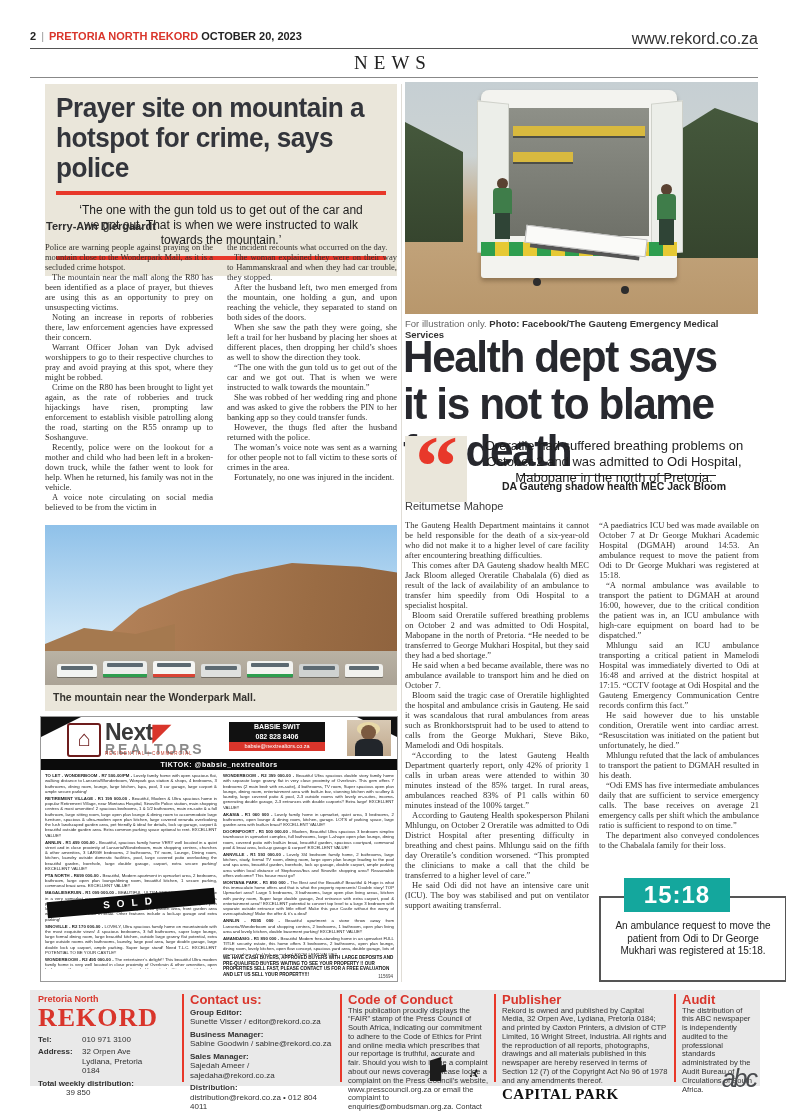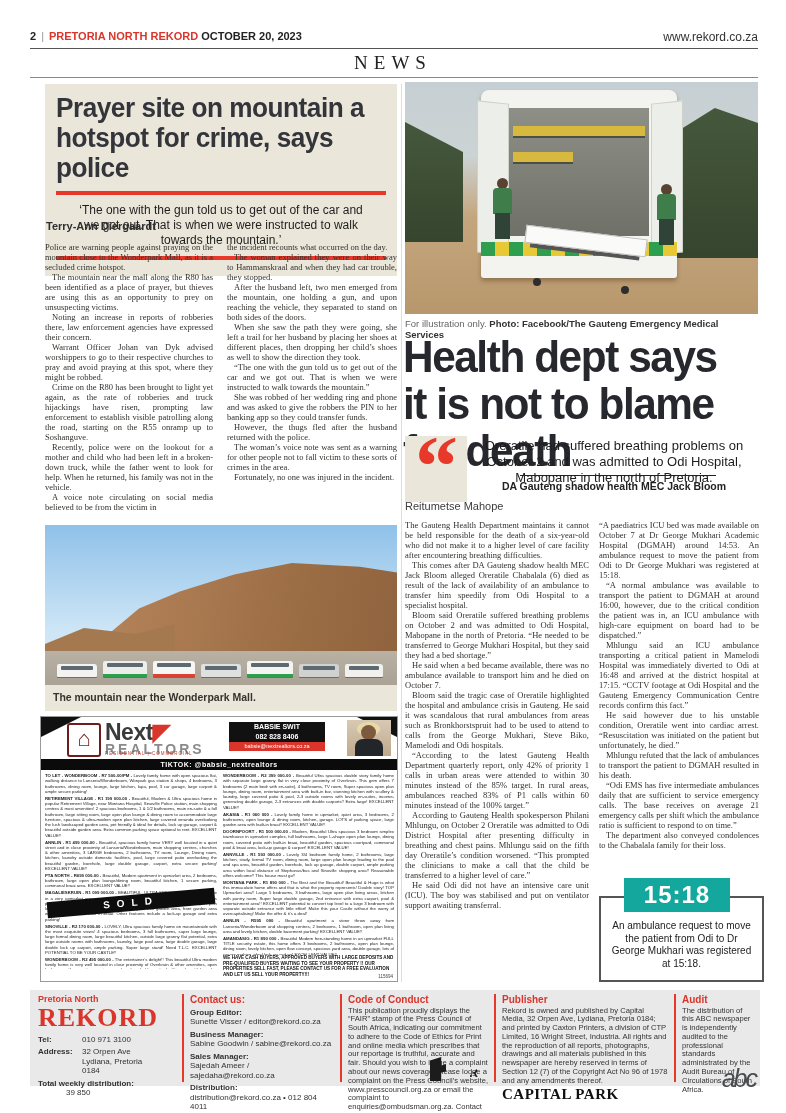--- a/index.html
+++ b/index.html
@@ -4,21 +4,21 @@
 <style>
   html,body{margin:0;padding:0;background:#fff;}
   .page{position:relative;width:786px;height:1113px;background:#fff;overflow:hidden;
         font-family:"Liberation Sans",sans-serif;color:#2c2c2c;}
   .abs{position:absolute;}
 
   
   .hdr{top:30px;left:30px;right:28px;height:16px;font-size:11px;font-weight:bold;color:#222;}
   .hdr .red{color:#d9352b;}
   .hdr .sep{color:#999;font-weight:normal;padding:0 5px;}
-  .hdr .site{float:right;font-weight:normal;color:#333;font-size:12px;}
+  .hdr .site{float:right;font-weight:normal;color:#333;font-size:16px;}
   .rule{left:30px;right:28px;height:0;border-top:1px solid #555;}
   .rule.light{border-top:1px solid #888;}
   .news{top:52px;left:0;right:0;text-align:center;font-family:"Liberation Serif",serif;
         font-size:19px;letter-spacing:6px;color:#222;}
 
   
   .lpanel{top:84px;left:45px;width:352px;background:#eae6da;padding:9px 11px 10px;box-sizing:border-box;}
   .lhead{font-size:27px;line-height:30px;font-weight:bold;color:#33353b;letter-spacing:-0.5px;
          transform:scaleX(.97);transform-origin:left;}
   .redrule{height:4px;background:#e8382a;margin:8px 0 6px;}
@@ -84,21 +84,21 @@
          color:#27282e;letter-spacing:-1.5px;transform:scaleX(.94);transform-origin:left;}
   .rq-square{top:436px;left:405px;width:62px;height:66px;background:#eae6da;}
   .rq-mark{top:424px;left:415px;font-family:"Liberation Serif",serif;font-size:86px;line-height:86px;
            color:#e8382a;font-weight:bold;}
   .rq-text{top:438px;left:478px;width:272px;text-align:center;font-size:13px;line-height:16px;color:#1d1d1d;}
   .rq-rule{top:475px;left:520px;width:196px;border-top:1.5px solid #222;}
   .rq-attr{top:480px;left:478px;width:272px;text-align:center;font-size:10.5px;font-weight:bold;color:#222;}
   .rbyline{top:500px;left:405px;font-size:11px;color:#3c3c3c;}
   .rc1{top:520px;left:405px;width:184px;height:434px;}
   .rc2{top:520px;left:599px;width:160px;height:356px;}
-  .callout-box{top:896px;left:599px;width:165px;height:86px;border:2px solid #555;background:#fff;box-sizing:border-box;
+  .callout-box{top:896px;left:599px;width:188px;height:86px;border:2px solid #555;background:#fff;box-sizing:border-box;
                padding:22px 8px 0;text-align:center;font-size:10px;line-height:12.5px;color:#222;}
   .callout-badge{top:878px;left:624px;width:106px;height:34px;background:#14a79d;color:#fff;
                  font-size:24px;font-weight:bold;text-align:center;line-height:34px;letter-spacing:1px;}
 
   
   .ad{top:716px;left:40px;width:358px;height:266px;border:1px solid #999;box-sizing:border-box;background:#fff;}
   .ad-corner{width:40px;height:20px;background:#111;}
   .ad-corner.tl{left:0;top:0;clip-path:polygon(0 0,100% 0,0 100%);}
   .ad-corner.tr{right:0;top:0;clip-path:polygon(0 0,100% 0,100% 100%);}
   .ad-house{left:26px;top:6px;width:30px;height:30px;border:2px solid #6e1d1d;border-radius:3px;
@@ -127,21 +127,21 @@
   .sold{left:6px;top:178px;width:168px;height:16px;background:#0d0d0d;transform:rotate(-5deg);
         color:#fff;font-weight:bold;font-size:10px;letter-spacing:7px;text-align:center;line-height:16px;}
 
   
   .foot{top:990px;left:30px;width:730px;height:96px;background:#e9e9e9;}
   .fsep{top:4px;width:2px;height:88px;background:#e8382a;}
   .fs1{left:152px;} .fs2{left:310px;} .fs3{left:464px;} .fs4{left:644px;}
   .fcol{top:5px;font-size:8px;line-height:9.5px;color:#333;}
   .fA{left:8px;width:140px;} .fB{left:160px;width:144px;} .fC{left:318px;width:140px;}
   .fD{left:472px;width:166px;} .fE{left:652px;width:74px;}
-  .fhead{color:#d9352b;font-weight:bold;font-size:10px;margin-bottom:2px;}
+  .fhead{color:#d9352b;font-weight:bold;font-size:13px;margin-bottom:2px;}
   .logo-small{color:#d9352b;font-weight:bold;font-size:9px;}
   .logo-big{color:#d9352b;font-weight:bold;font-size:26px;font-family:"Liberation Serif",serif;
             letter-spacing:1px;line-height:26px;margin-bottom:4px;}
   .frow{display:flex;margin-bottom:3px;}
   .frow .lab{font-weight:bold;width:44px;flex:none;}
   .frow .val{white-space:pre-line;}
   .fB .role{font-weight:bold;margin-top:3px;}
   .fC .txt,.fD .txt,.fE .txt{font-size:7.6px;line-height:8.8px;text-align:left;}
   .fair{position:absolute;right:2px;bottom:0px;width:56px;height:26px;}
   .fair .gl{position:absolute;left:0;top:0;width:16px;height:24px;background:#1c1c1c;

